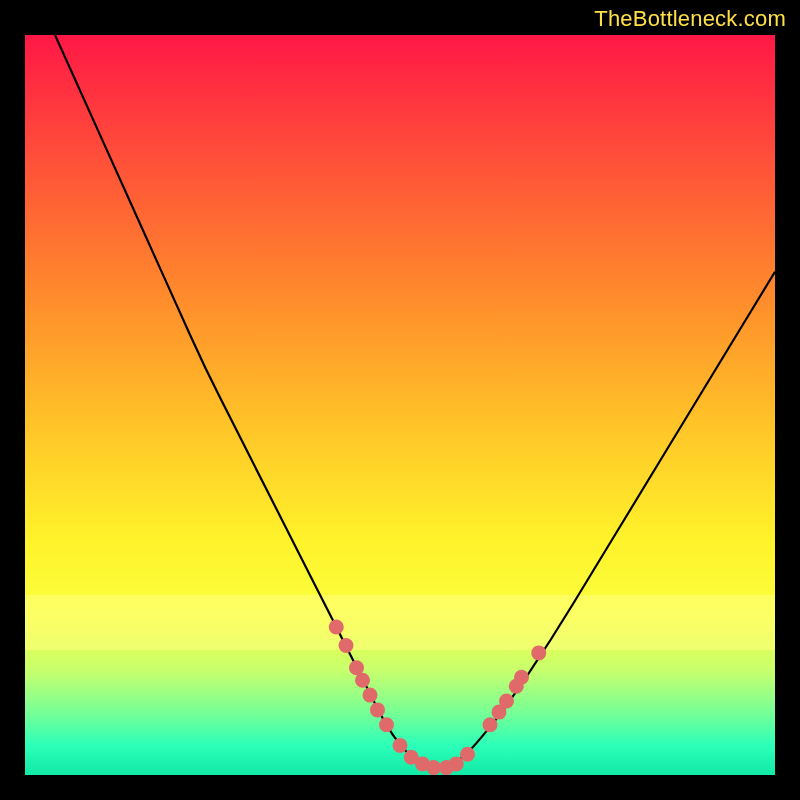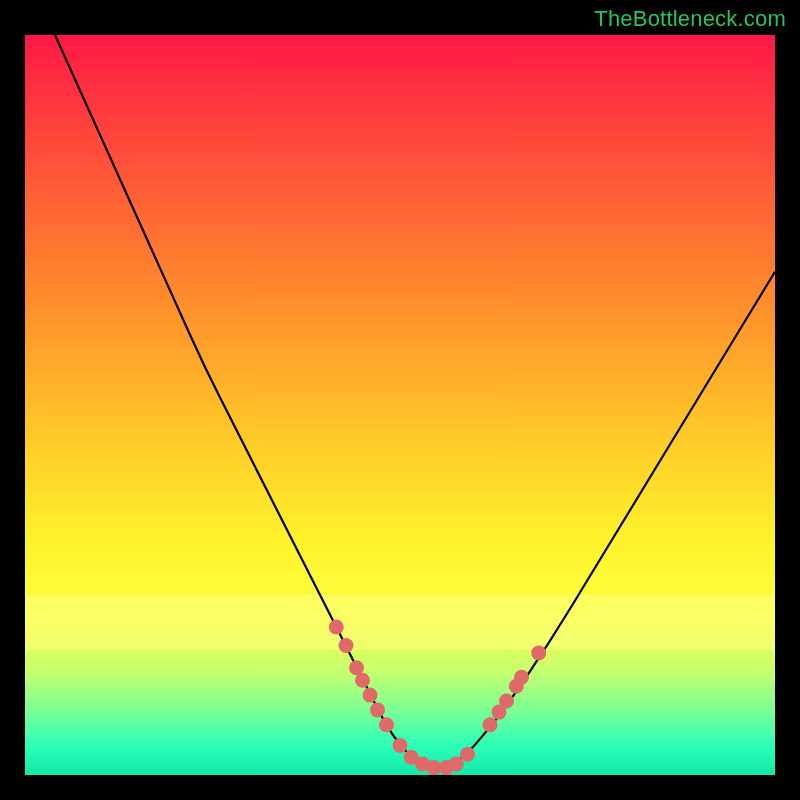--- a/index.html
+++ b/index.html
@@ -36,21 +36,21 @@
     width: 750px;
     top: 595px;
     height: 55px;
     background: #ffff80;
     opacity: 0.55;
   }
   .watermark {
     position: absolute;
     top: 6px;
     right: 14px;
-    color: #22c55e;
+    color: #fde047;
     font-size: 22px;
     letter-spacing: 0.2px;
     font-weight: 500;
     user-select: none;
   }
   svg.curve {
     position: absolute;
     left: 25px;
     top: 35px;
     width: 750px;

